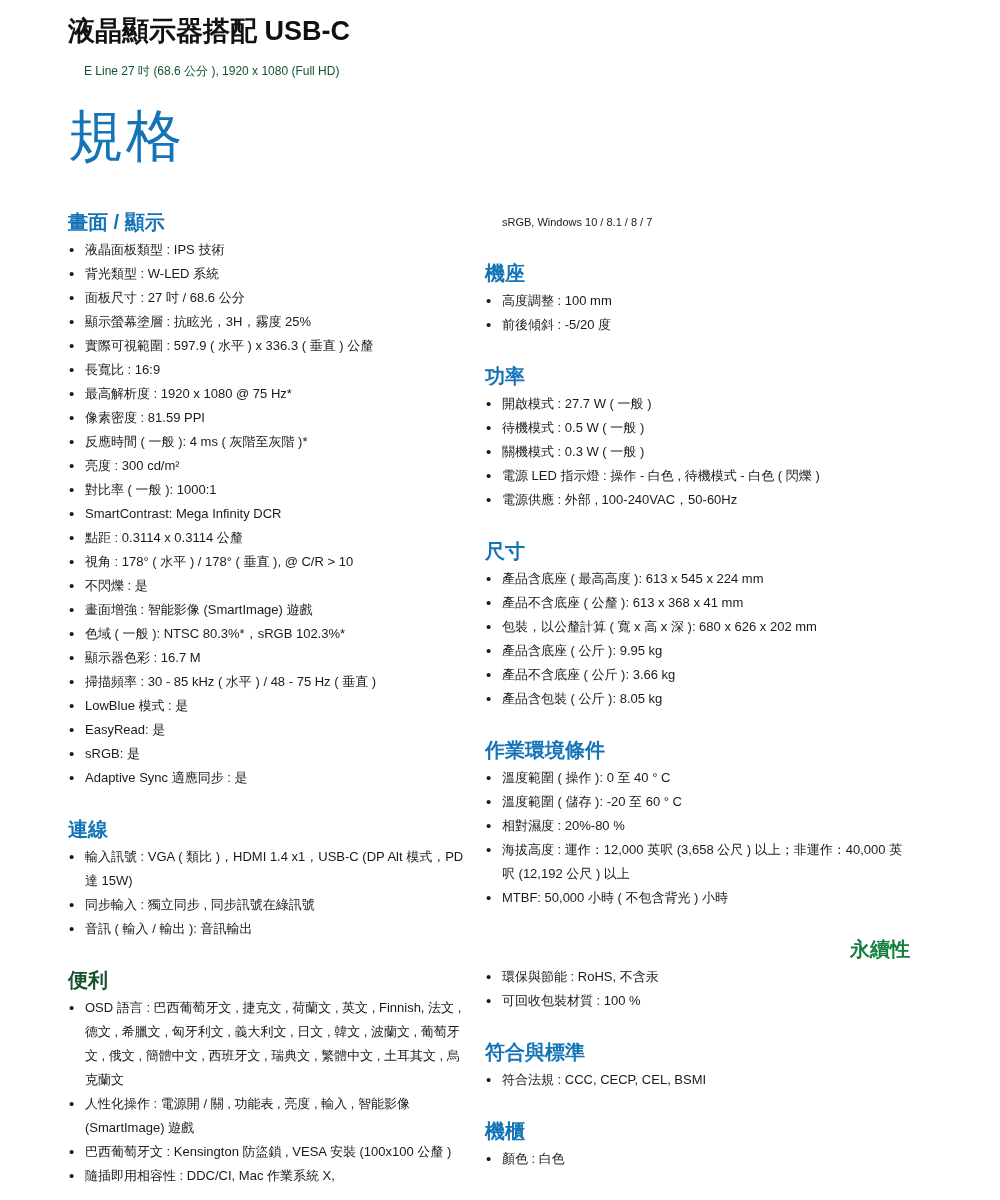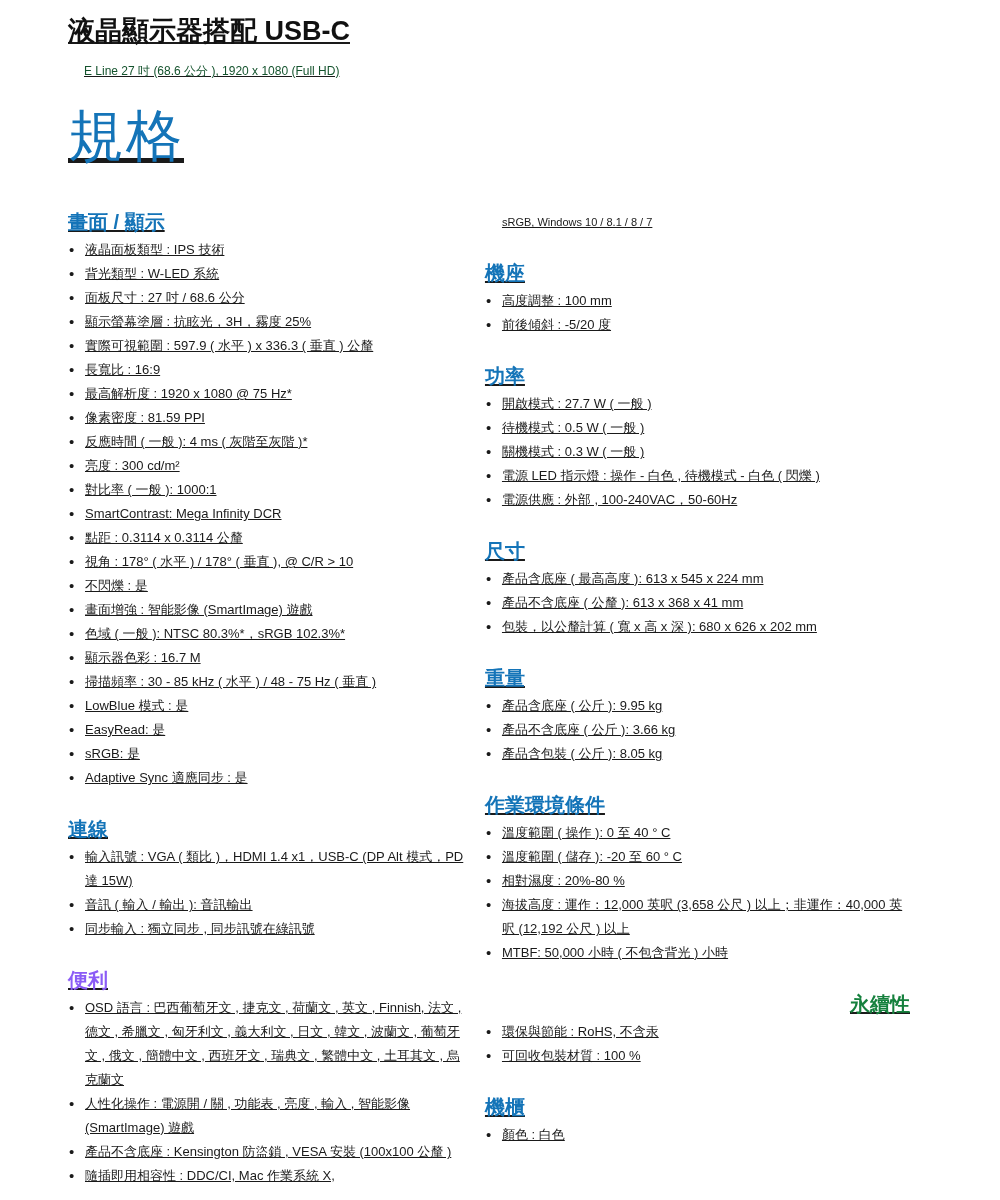--- a/index.html
+++ b/index.html
@@ -11,21 +11,20 @@
     overflow: hidden;
     font-family: "Liberation Sans", "DejaVu Sans", sans-serif;
     color: #1a1a1a;
     -webkit-font-smoothing: antialiased;
   }
   .page {
     box-sizing: border-box;
     width: 940px;
     height: 1200px;
     padding: 16px 30px 0 68px;
-    text-decoration: underline;
   }
   .product-title {
     font-size: 27px;
     font-weight: 700;
     line-height: 1.15;
     margin: 0 0 4px 0;
     color: #111111;
   }
   .product-subtitle {
     font-size: 12px;
@@ -119,30 +118,30 @@
             <li>LowBlue 模式 : 是</li>
             <li>EasyRead: 是</li>
             <li>sRGB: 是</li>
             <li>Adaptive Sync 適應同步 : 是</li>
           </ul>
         </section>
         <section class="spec-section">
           <h3 class="section-heading" style="color: rgb(20, 116, 184);">連線</h3>
           <ul class="spec-list">
             <li>輸入訊號 : VGA ( 類比 )，HDMI 1.4 x1，USB-C (DP Alt 模式，PD 達 15W)</li>
+            <li>同步輸入 : 獨立同步 , 同步訊號在綠訊號</li>
             <li>音訊 ( 輸入 / 輸出 ): 音訊輸出</li>
-            <li>同步輸入 : 獨立同步 , 同步訊號在綠訊號</li>
-          </ul>
-        </section>
-        <section class="spec-section">
-          <h3 class="section-heading" style="color: #8b5cf6;">便利</h3>
+          </ul>
+        </section>
+        <section class="spec-section">
+          <h3 class="section-heading" style="color: #14532d;">便利</h3>
           <ul class="spec-list">
             <li>OSD 語言 : 巴西葡萄牙文 , 捷克文 , 荷蘭文 , 英文 , Finnish, 法文 , 德文 , 希臘文 , 匈牙利文 , 義大利文 , 日文 , 韓文 , 波蘭文 , 葡萄牙文 , 俄文 , 簡體中文 , 西班牙文 , 瑞典文 , 繁體中文 , 土耳其文 , 烏克蘭文</li>
             <li>人性化操作 : 電源開 / 關 , 功能表 , 亮度 , 輸入 , 智能影像 (SmartImage) 遊戲</li>
-            <li>產品不含底座 : Kensington 防盜鎖 , VESA 安裝 (100x100 公釐 )</li>
+            <li>巴西葡萄牙文 : Kensington 防盜鎖 , VESA 安裝 (100x100 公釐 )</li>
             <li>隨插即用相容性 : DDC/CI, Mac 作業系統 X,</li>
           </ul>
         </section>
       </div>
     <div class="col col-right" id="col-right">
       <p class="continuation-line" id="continuation-line">sRGB, Windows 10 / 8.1 / 8 / 7</p>
     <section class="spec-section">
           <h3 class="section-heading" style="color: rgb(20, 116, 184);">機座</h3>
           <ul class="spec-list">
             <li>高度調整 : 100 mm</li>
@@ -161,21 +160,20 @@
         </section>
         <section class="spec-section">
           <h3 class="section-heading" style="color: rgb(20, 116, 184);">尺寸</h3>
           <ul class="spec-list">
             <li>產品含底座 ( 最高高度 ): 613 x 545 x 224 mm</li>
             <li>產品不含底座 ( 公釐 ): 613 x 368 x 41 mm</li>
             <li>包裝，以公釐計算 ( 寬 x 高 x 深 ): 680 x 626 x 202 mm</li>
           </ul>
         </section>
         <section class="spec-section">
-          <h3 class="section-heading" style="color: rgb(20, 116, 184);">重量</h3>
           <ul class="spec-list">
             <li>產品含底座 ( 公斤 ): 9.95 kg</li>
             <li>產品不含底座 ( 公斤 ): 3.66 kg</li>
             <li>產品含包裝 ( 公斤 ): 8.05 kg</li>
           </ul>
         </section>
         <section class="spec-section">
           <h3 class="section-heading" style="color: rgb(20, 116, 184);">作業環境條件</h3>
           <ul class="spec-list">
             <li>溫度範圍 ( 操作 ): 0 至 40 ° C</li>
@@ -186,20 +184,26 @@
           </ul>
         </section>
         <section class="spec-section">
           <h3 class="section-heading" style="color: #15803d; text-align: right;">永續性</h3>
           <ul class="spec-list">
             <li>環保與節能 : RoHS, 不含汞</li>
             <li>可回收包裝材質 : 100 %</li>
           </ul>
         </section>
         <section class="spec-section">
+          <h3 class="section-heading" style="color: rgb(20, 116, 184);">符合與標準</h3>
+          <ul class="spec-list">
+            <li>符合法規 : CCC, CECP, CEL, BSMI</li>
+          </ul>
+        </section>
+        <section class="spec-section">
           <h3 class="section-heading" style="color: rgb(20, 116, 184);">機櫃</h3>
           <ul class="spec-list">
             <li>顏色 : 白色</li>
           </ul>
         </section>
       </div>
   </div>
 </div>
 
 </body></html>

